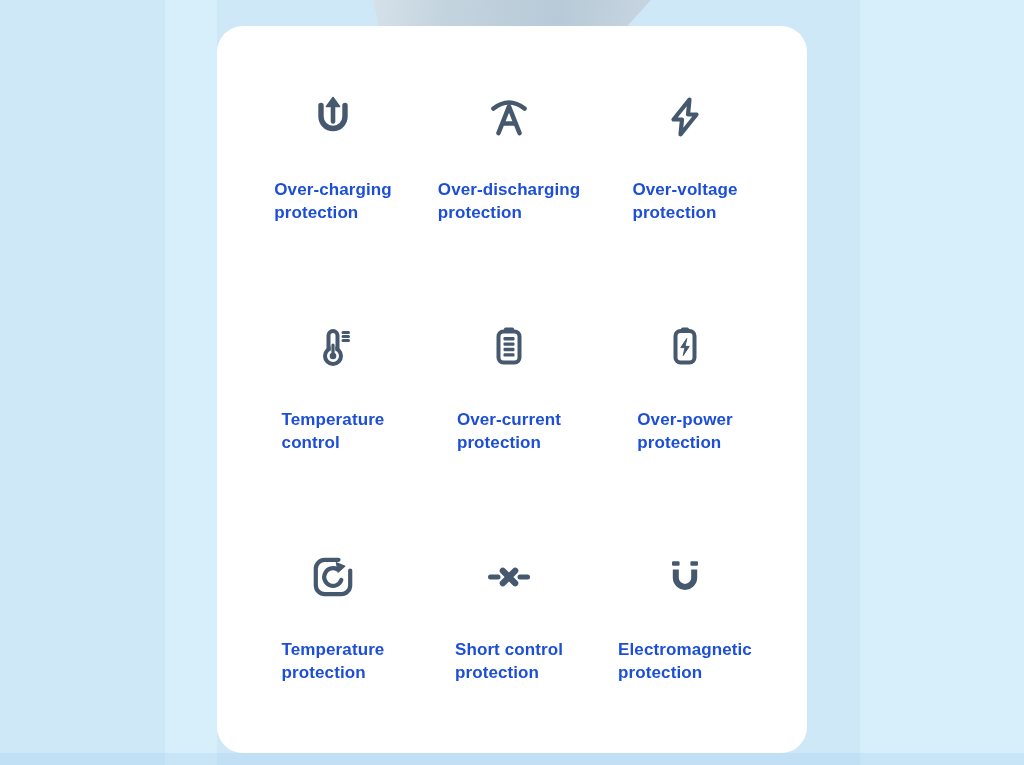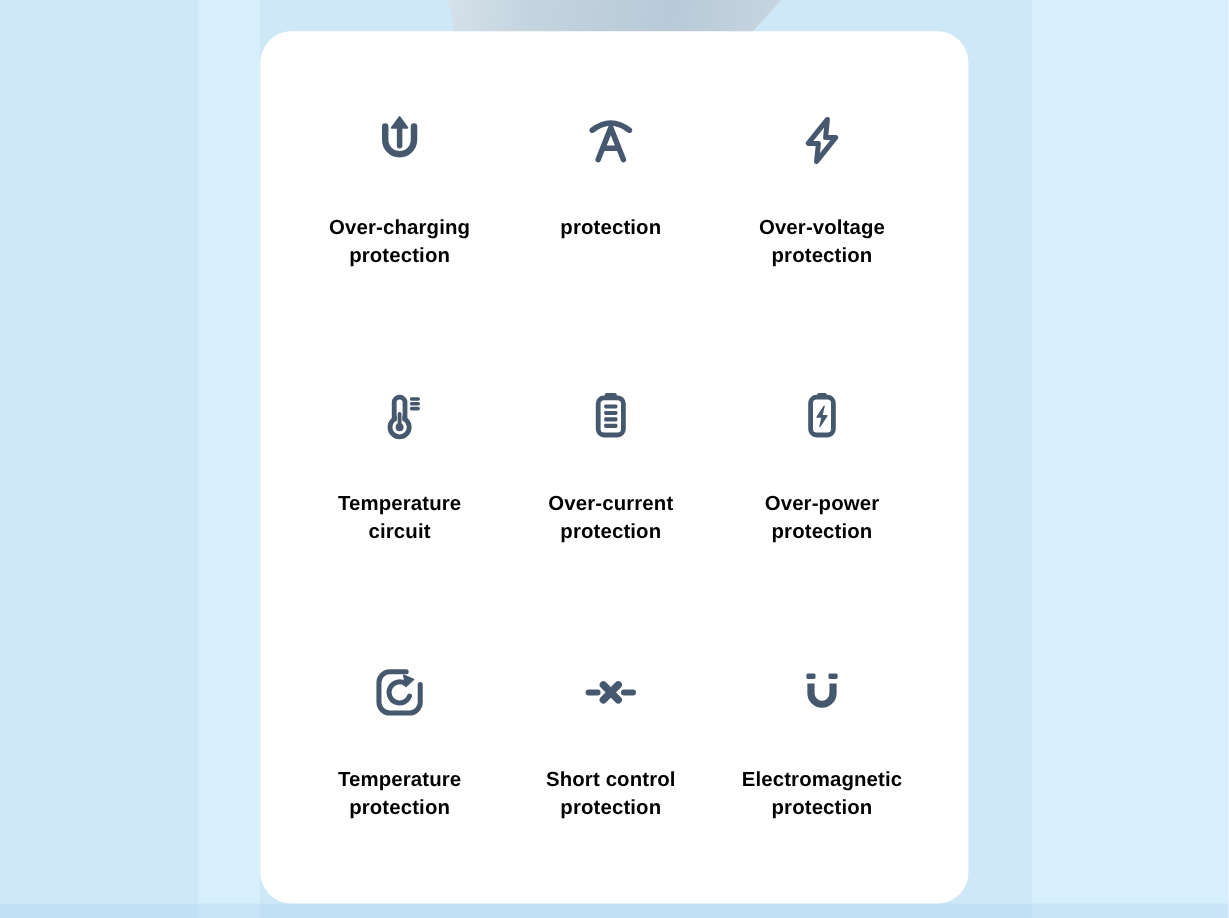--- a/index.html
+++ b/index.html
@@ -50,25 +50,24 @@
     align-items: center;
   }
   .icon {
     width: 48px; height: 48px;
     color: #46586e;
     display: block;
   }
   .icon svg { display: block; }
   .label {
     margin-top: 37px;
-    text-align: center;
     font-size: 17px;
     font-weight: 700;
     line-height: 23px;
-    color: #000000;
+    color: #1d4ed8;
     letter-spacing: 0.1px;
   }
   .label span { display: block; }
 </style>
 </head>
 <body>
 
 <div class="stage">
 
   <div class="product-peek"></div>
@@ -92,20 +91,21 @@
 
     <div class="cell">
       <span class="icon">
         <svg viewBox="0 0 48 48" width="48" height="48" stroke="currentColor" fill="none">
           <path d="M8.5 15.5 Q24 3.5 39.5 15.5" stroke-width="4.6" stroke-linecap="round"></path>
           <path d="M13.5 40 L24 13.5 L34.5 40" stroke-width="4.6" stroke-linecap="round" stroke-linejoin="round"></path>
           <path d="M18.5 30.5 H29.5" stroke-width="4.6" stroke-linecap="round"></path>
         </svg>
       </span>
       <div class="label">
+        <span>Over-discharging</span>
         <span>protection</span>
       </div>
     </div>
 
     <div class="cell">
       <span class="icon">
         <svg viewBox="0 0 48 48" width="48" height="48" stroke="currentColor" fill="none">
           <path d="M28.5 6.5 L12.5 26.5 H21 L19.5 41.5 L35.5 21.5 H27 L28.5 6.5 Z" stroke-width="4.2" stroke-linejoin="round" stroke-linecap="round"></path>
         </svg>
       </span>
@@ -121,21 +121,21 @@
           <circle cx="24" cy="33" r="8" stroke-width="4"></circle>
           <rect x="21.7" y="10" width="4.6" height="18" fill="#ffffff" stroke="none"></rect>
           <path d="M19.5 27.5 V12.5 a4.5 4.5 0 0 1 9 0 V27.5" stroke-width="4"></path>
           <path d="M24 22 V31" stroke-width="3.2" stroke-linecap="round"></path>
           <circle cx="24" cy="33" r="3.3" fill="currentColor" stroke="none"></circle>
           <path d="M34 9.5 h5.5 M34 13.5 h5.5 M34 17.5 h5.5" stroke-width="3" stroke-linecap="round"></path>
         </svg>
       </span>
       <div class="label">
         <span>Temperature</span>
-        <span>circuit</span>
+        <span>control</span>
       </div>
     </div>
 
     <div class="cell">
       <span class="icon">
         <svg viewBox="0 0 48 48" width="48" height="48" stroke="currentColor" fill="none">
           <rect x="19" y="4.5" width="10" height="4" rx="1.5" fill="currentColor" stroke="none"></rect>
           <rect x="13.5" y="8.5" width="21" height="31" rx="5" stroke-width="4"></rect>
           <rect x="18.5" y="14" width="11" height="3.4" rx="1.2" fill="currentColor" stroke="none"></rect>
           <rect x="18.5" y="19.4" width="11" height="3.4" rx="1.2" fill="currentColor" stroke="none"></rect>

